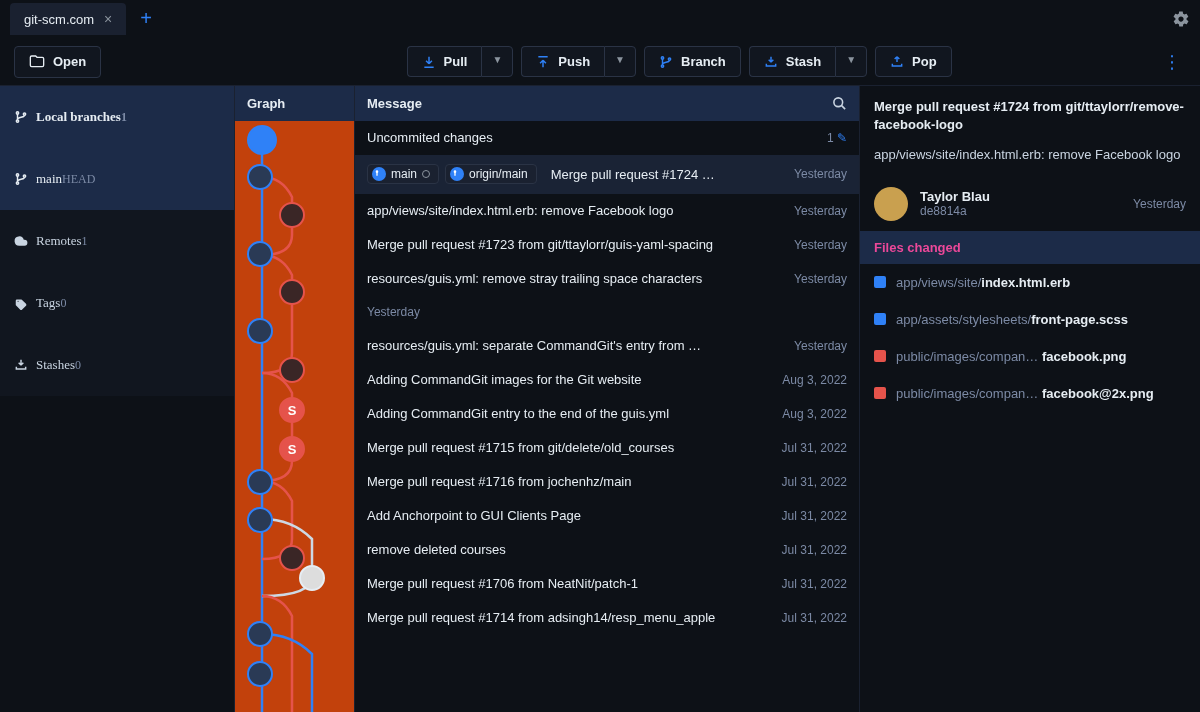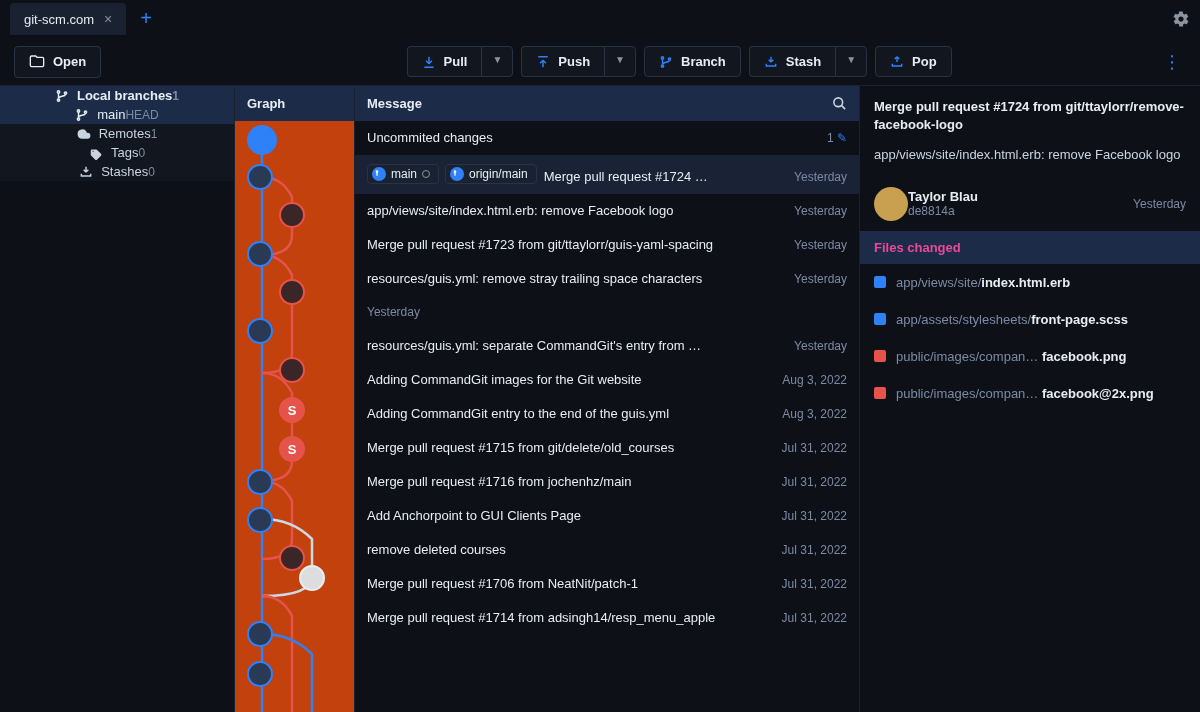--- a/index.html
+++ b/index.html
@@ -77,24 +77,25 @@
 .kebab { color: #2f81f7; font-size: 18px; cursor: pointer; padding: 6px; letter-spacing: -1px; }
 .main { display: flex; height: calc(712px - 38px - 48px); }
 .sidebar {
   width: 235px;
   background: #0d1117;
   border-right: 1px solid #1a2130;
 }
 .side-item {
   display: flex;
   align-items: center;
-  justify-content: center;
-  padding: 2px 14px;
+  justify-content: flex-start;
+  padding: 23px 14px;
   cursor: pointer;
   font-size: 13px;
+  font-family: Liberation Serif, serif;
 }
 .side-item.header { background: #1c2b48; font-weight: 600; color: #e6edf3; }
 .side-item.sub { background: #1c2b48; padding-left: 14px; color: #e6edf3; }
 .side-item .label { display: flex; align-items: center; gap: 8px; }
 .side-item .badge { color: #7c8aa5; font-size: 12px; }
 .side-item.plain { background: #11161f; }
 .center {
   flex: 1;
   display: flex;
   background: #0d1117;
@@ -134,23 +135,23 @@
 .node.solid-red { background: #e5534b; border-color: #e5534b; color: #fff; display: flex; align-items: center; justify-content: center; font-weight: 700; font-size: 13px; }
 .msg-col {
   flex: 1;
   display: flex;
   flex-direction: column;
   border-right: 1px solid #1a2130;
 }
 .msg-list { flex: 1; overflow: hidden; }
 .msg-row {
   display: flex;
-  align-items: flex-end;
+  align-items: center;
   padding: 9px 12px;
-  gap: 7px;
+  gap: 14px;
   cursor: pointer;
   font-size: 13px;
   justify-content: space-between;
   border-bottom: 1px solid transparent;
 }
 .msg-row.selected { background: #1a2335; }
 .msg-row .txt { flex: 1; white-space: nowrap; overflow: hidden; text-overflow: ellipsis; color: #e6edf3; font-weight: 500; }
 .msg-row .date { color: #7c8aa5; font-size: 12px; white-space: nowrap; }
 .msg-row .pencil { color: #2f81f7; font-size: 12px; }
 .pill {
@@ -169,21 +170,21 @@
 .pills { display: flex; gap: 6px; align-items: center; }
 .right {
   width: 340px;
   background: #0d1117;
   display: flex;
   flex-direction: column;
   padding: 0;
 }
 .r-header { padding: 12px 14px; color: #e6edf3; font-size: 13px; font-weight: 600; line-height: 1.4; }
 .r-sub { padding: 0 14px 12px; color: #c9d4e1; font-size: 13px; line-height: 1.4; }
-.r-author { display: flex; align-items: center; padding: 10px 14px; }
+.r-author { display: flex; align-items: center; padding: 10px 14px; gap: 12px; }
 .r-author .av { width: 34px; height: 34px; border-radius: 50%; background: #c9a04f; }
 .r-author .nm { flex: 1; }
 .r-author .name { color: #e6edf3; font-weight: 600; font-size: 13px; }
 .r-author .hash { color: #7c8aa5; font-size: 12px; }
 .r-author .dt { color: #7c8aa5; font-size: 12px; }
 .r-files-h { background: #1c2b48; padding: 9px 14px; font-weight: 600; color: #ec4899; font-size: 13px; }
 .r-file { display: flex; align-items: center; gap: 10px; padding: 11px 14px; font-size: 13px; cursor: pointer; }
 .r-file .ic { width: 12px; height: 12px; }
 .r-file .ic.mod { background: #2f81f7; border-radius: 2px; }
 .r-file .ic.del { background: #e5534b; border-radius: 2px; }

